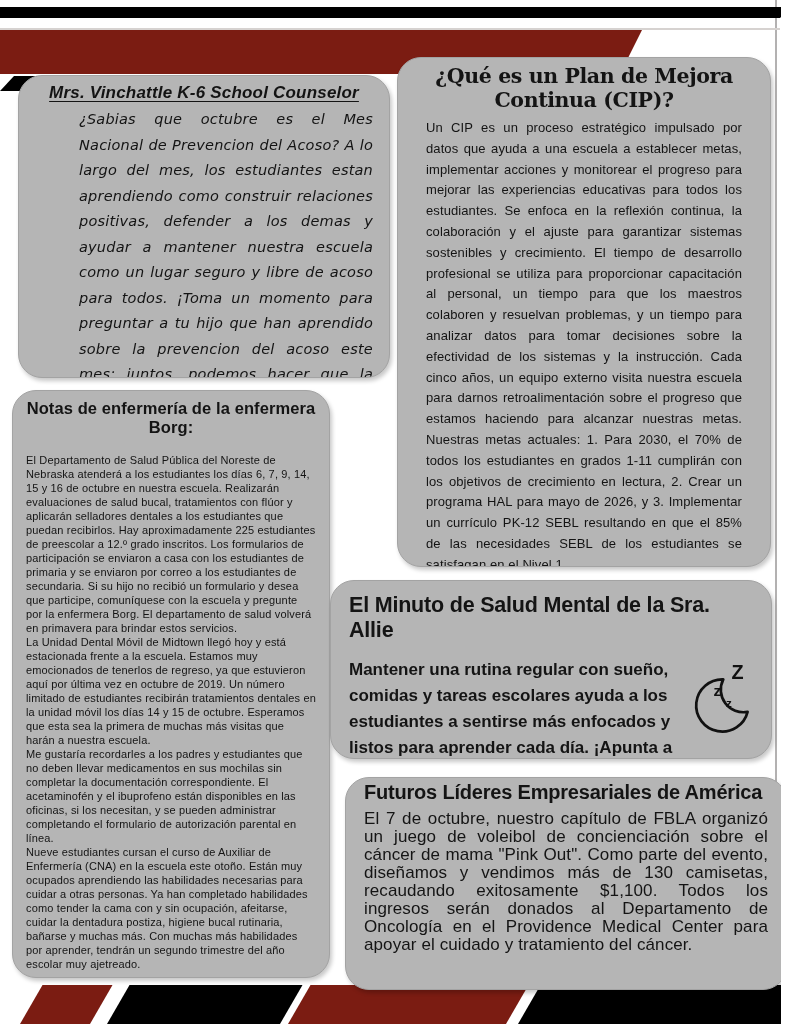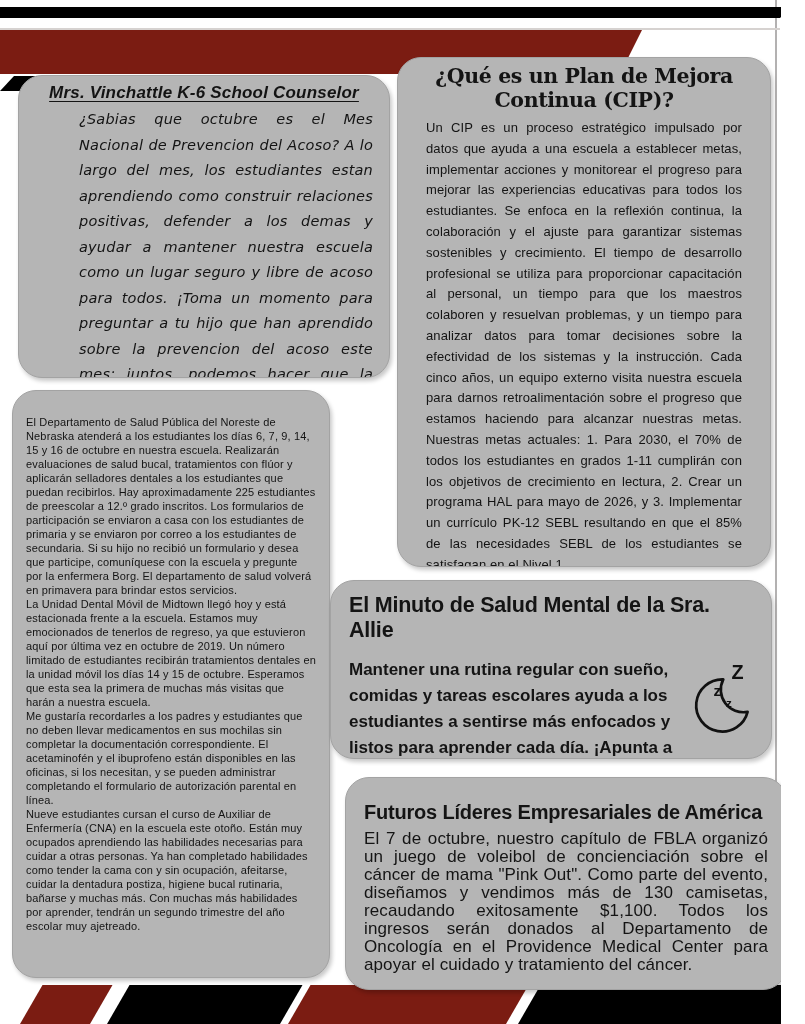--- a/index.html
+++ b/index.html
@@ -35,41 +35,42 @@
   .nurse .body{font-size:11px;line-height:14px;margin-top:16px;letter-spacing:0.15px;}
   .nurse .body p{margin:0;}
   .cip{left:397px;top:57px;width:374px;height:510px;padding:6px 28px;}
   .cip .title{font-family:"DejaVu Serif",serif;font-size:20.5px;font-weight:bold;text-align:center;
         letter-spacing:-0.4px;}
   .cip .body{font-size:13px;line-height:20.8px;text-align:justify;margin-top:6px;letter-spacing:0.1px;}
   .allie{left:330px;top:580px;width:442px;height:179px;padding:12px 18px;}
   .allie .title{font-size:21.5px;font-weight:bold;letter-spacing:-0.2px;}
   .allie .body{font-size:17px;font-weight:bold;line-height:26px;margin-top:14px;}
   .moon-wrap{float:right;width:72px;height:84px;margin:2px 0 4px 8px;}
-  .fbla{left:345px;top:777px;width:442px;height:213px;padding:23px 18px;}
+  .fbla{left:345px;top:777px;width:442px;height:213px;padding:3px 18px;}
   .fbla .title{font-size:20px;font-weight:bold;letter-spacing:-0.2px;}
   .fbla .body{font-size:17px;line-height:18px;text-align:justify;margin-top:6px;letter-spacing:0.1px;}
 </style>
 </head>
 <body>
 
 <div class="page">
 
   <div class="edge-line"></div>
   <div class="top-black-bar"></div>
   <div class="top-hairline"></div>
   <div class="top-red-bar"></div>
   <div class="left-black-accent"></div>
 
   <div class="gbox counselor">
     <div class="title">Mrs. Vinchattle   K-6 School Counselor</div>
     <div class="body">¿Sabias que octubre es el Mes Nacional de Prevencion del Acoso? A lo largo del mes, los estudiantes estan aprendiendo como construir relaciones positivas, defender a los demas y ayudar a mantener nuestra escuela como un lugar seguro y libre de acoso para todos. ¡Toma un momento para preguntar a tu hijo que han aprendido sobre la prevencion del acoso este mes; juntos, podemos hacer que la amabilidad y el respeto sean la norma!</div>
   </div>
 
   <div class="gbox nurse">
+    <div class="title">Notas de enfermería de la enfermera Borg:</div>
     <div class="body">
       <p>El Departamento de Salud Pública del Noreste de Nebraska atenderá a los estudiantes los días 6, 7, 9, 14, 15 y 16 de octubre en nuestra escuela. Realizarán evaluaciones de salud bucal, tratamientos con flúor y aplicarán selladores dentales a los estudiantes que puedan recibirlos. Hay aproximadamente 225 estudiantes de preescolar a 12.º grado inscritos. Los formularios de participación se enviaron a casa con los estudiantes de primaria y se enviaron por correo a los estudiantes de secundaria. Si su hijo no recibió un formulario y desea que participe, comuníquese con la escuela y pregunte por la enfermera Borg. El departamento de salud volverá en primavera para brindar estos servicios.</p>
       <p>La Unidad Dental Móvil de Midtown llegó hoy y está estacionada frente a la escuela. Estamos muy emocionados de tenerlos de regreso, ya que estuvieron aquí por última vez en octubre de 2019. Un número limitado de estudiantes recibirán tratamientos dentales en la unidad móvil los días 14 y 15 de octubre. Esperamos que esta sea la primera de muchas más visitas que harán a nuestra escuela.</p>
       <p>Me gustaría recordarles a los padres y estudiantes que no deben llevar medicamentos en sus mochilas sin completar la documentación correspondiente. El acetaminofén y el ibuprofeno están disponibles en las oficinas, si los necesitan, y se pueden administrar completando el formulario de autorización parental en línea.</p>
       <p>Nueve estudiantes cursan el curso de Auxiliar de Enfermería (CNA) en la escuela este otoño. Están muy ocupados aprendiendo las habilidades necesarias para cuidar a otras personas. Ya han completado habilidades como tender la cama con y sin ocupación, afeitarse, cuidar la dentadura postiza, higiene bucal rutinaria, bañarse y muchas más. Con muchas más habilidades por aprender, tendrán un segundo trimestre del año escolar muy ajetreado.</p>
     </div>
   </div>
 
   <div class="gbox cip">
     <div class="title">¿Qué es un Plan de Mejora Continua (CIP)?</div>

